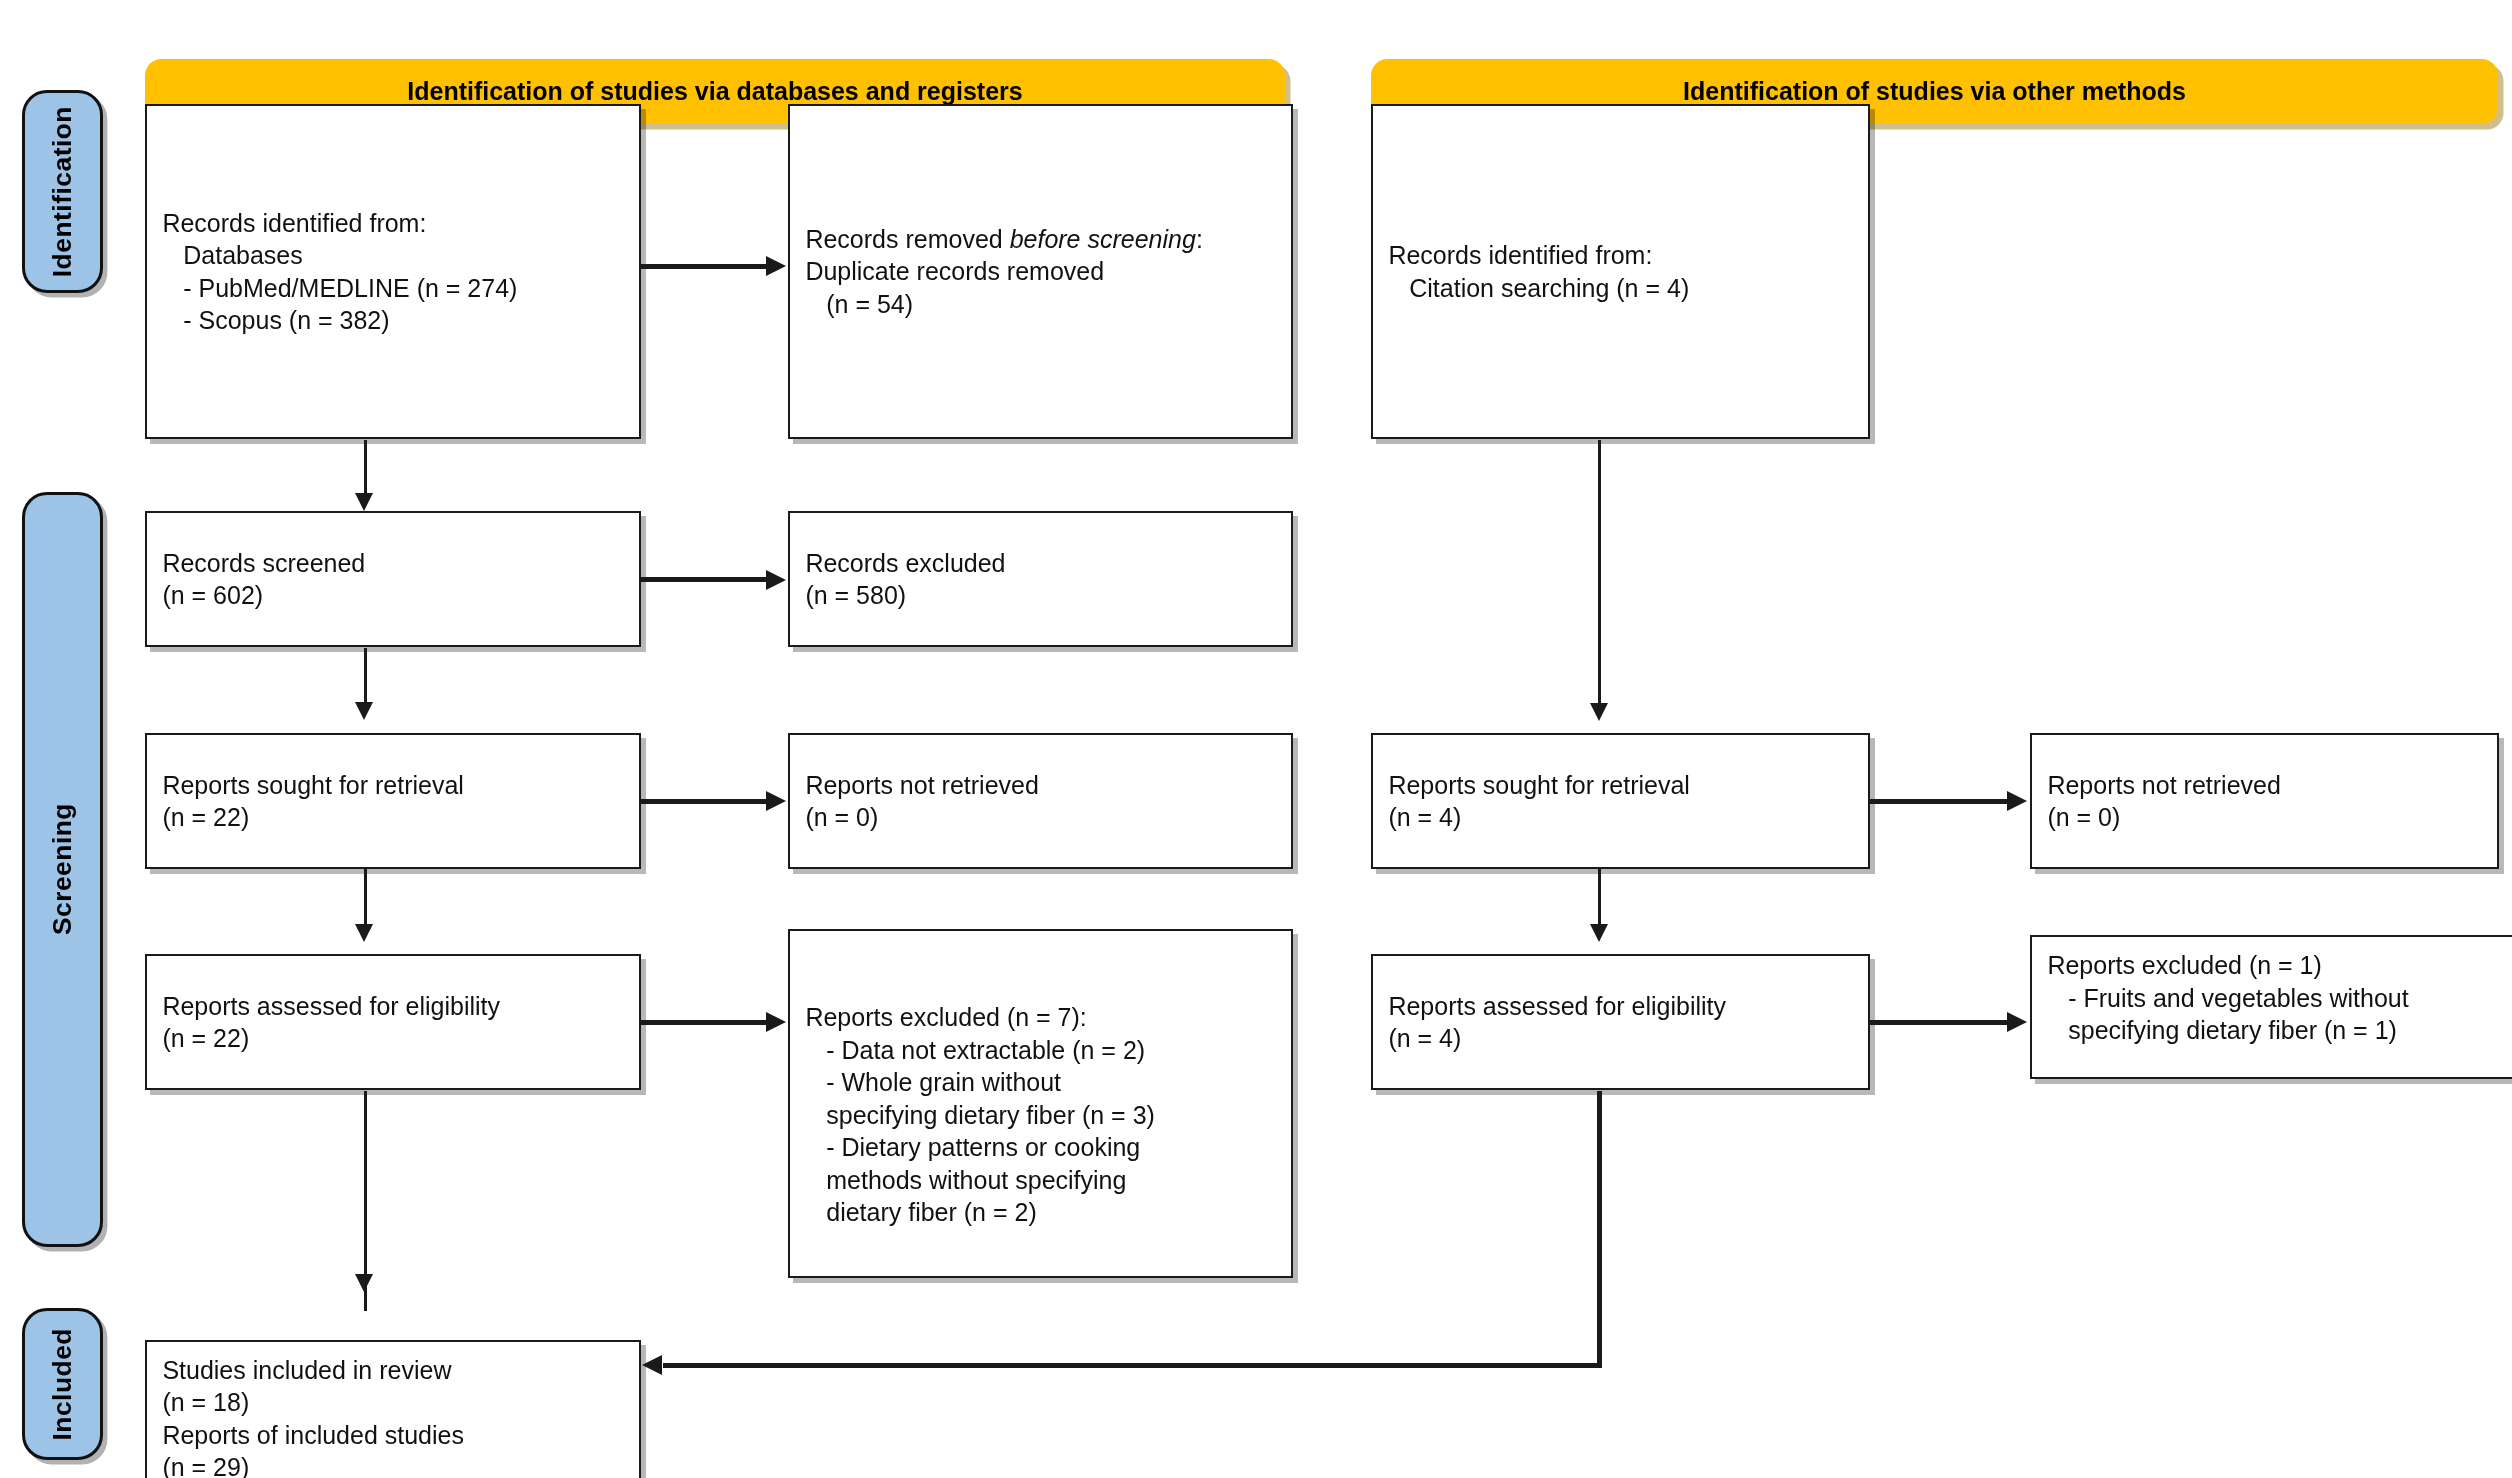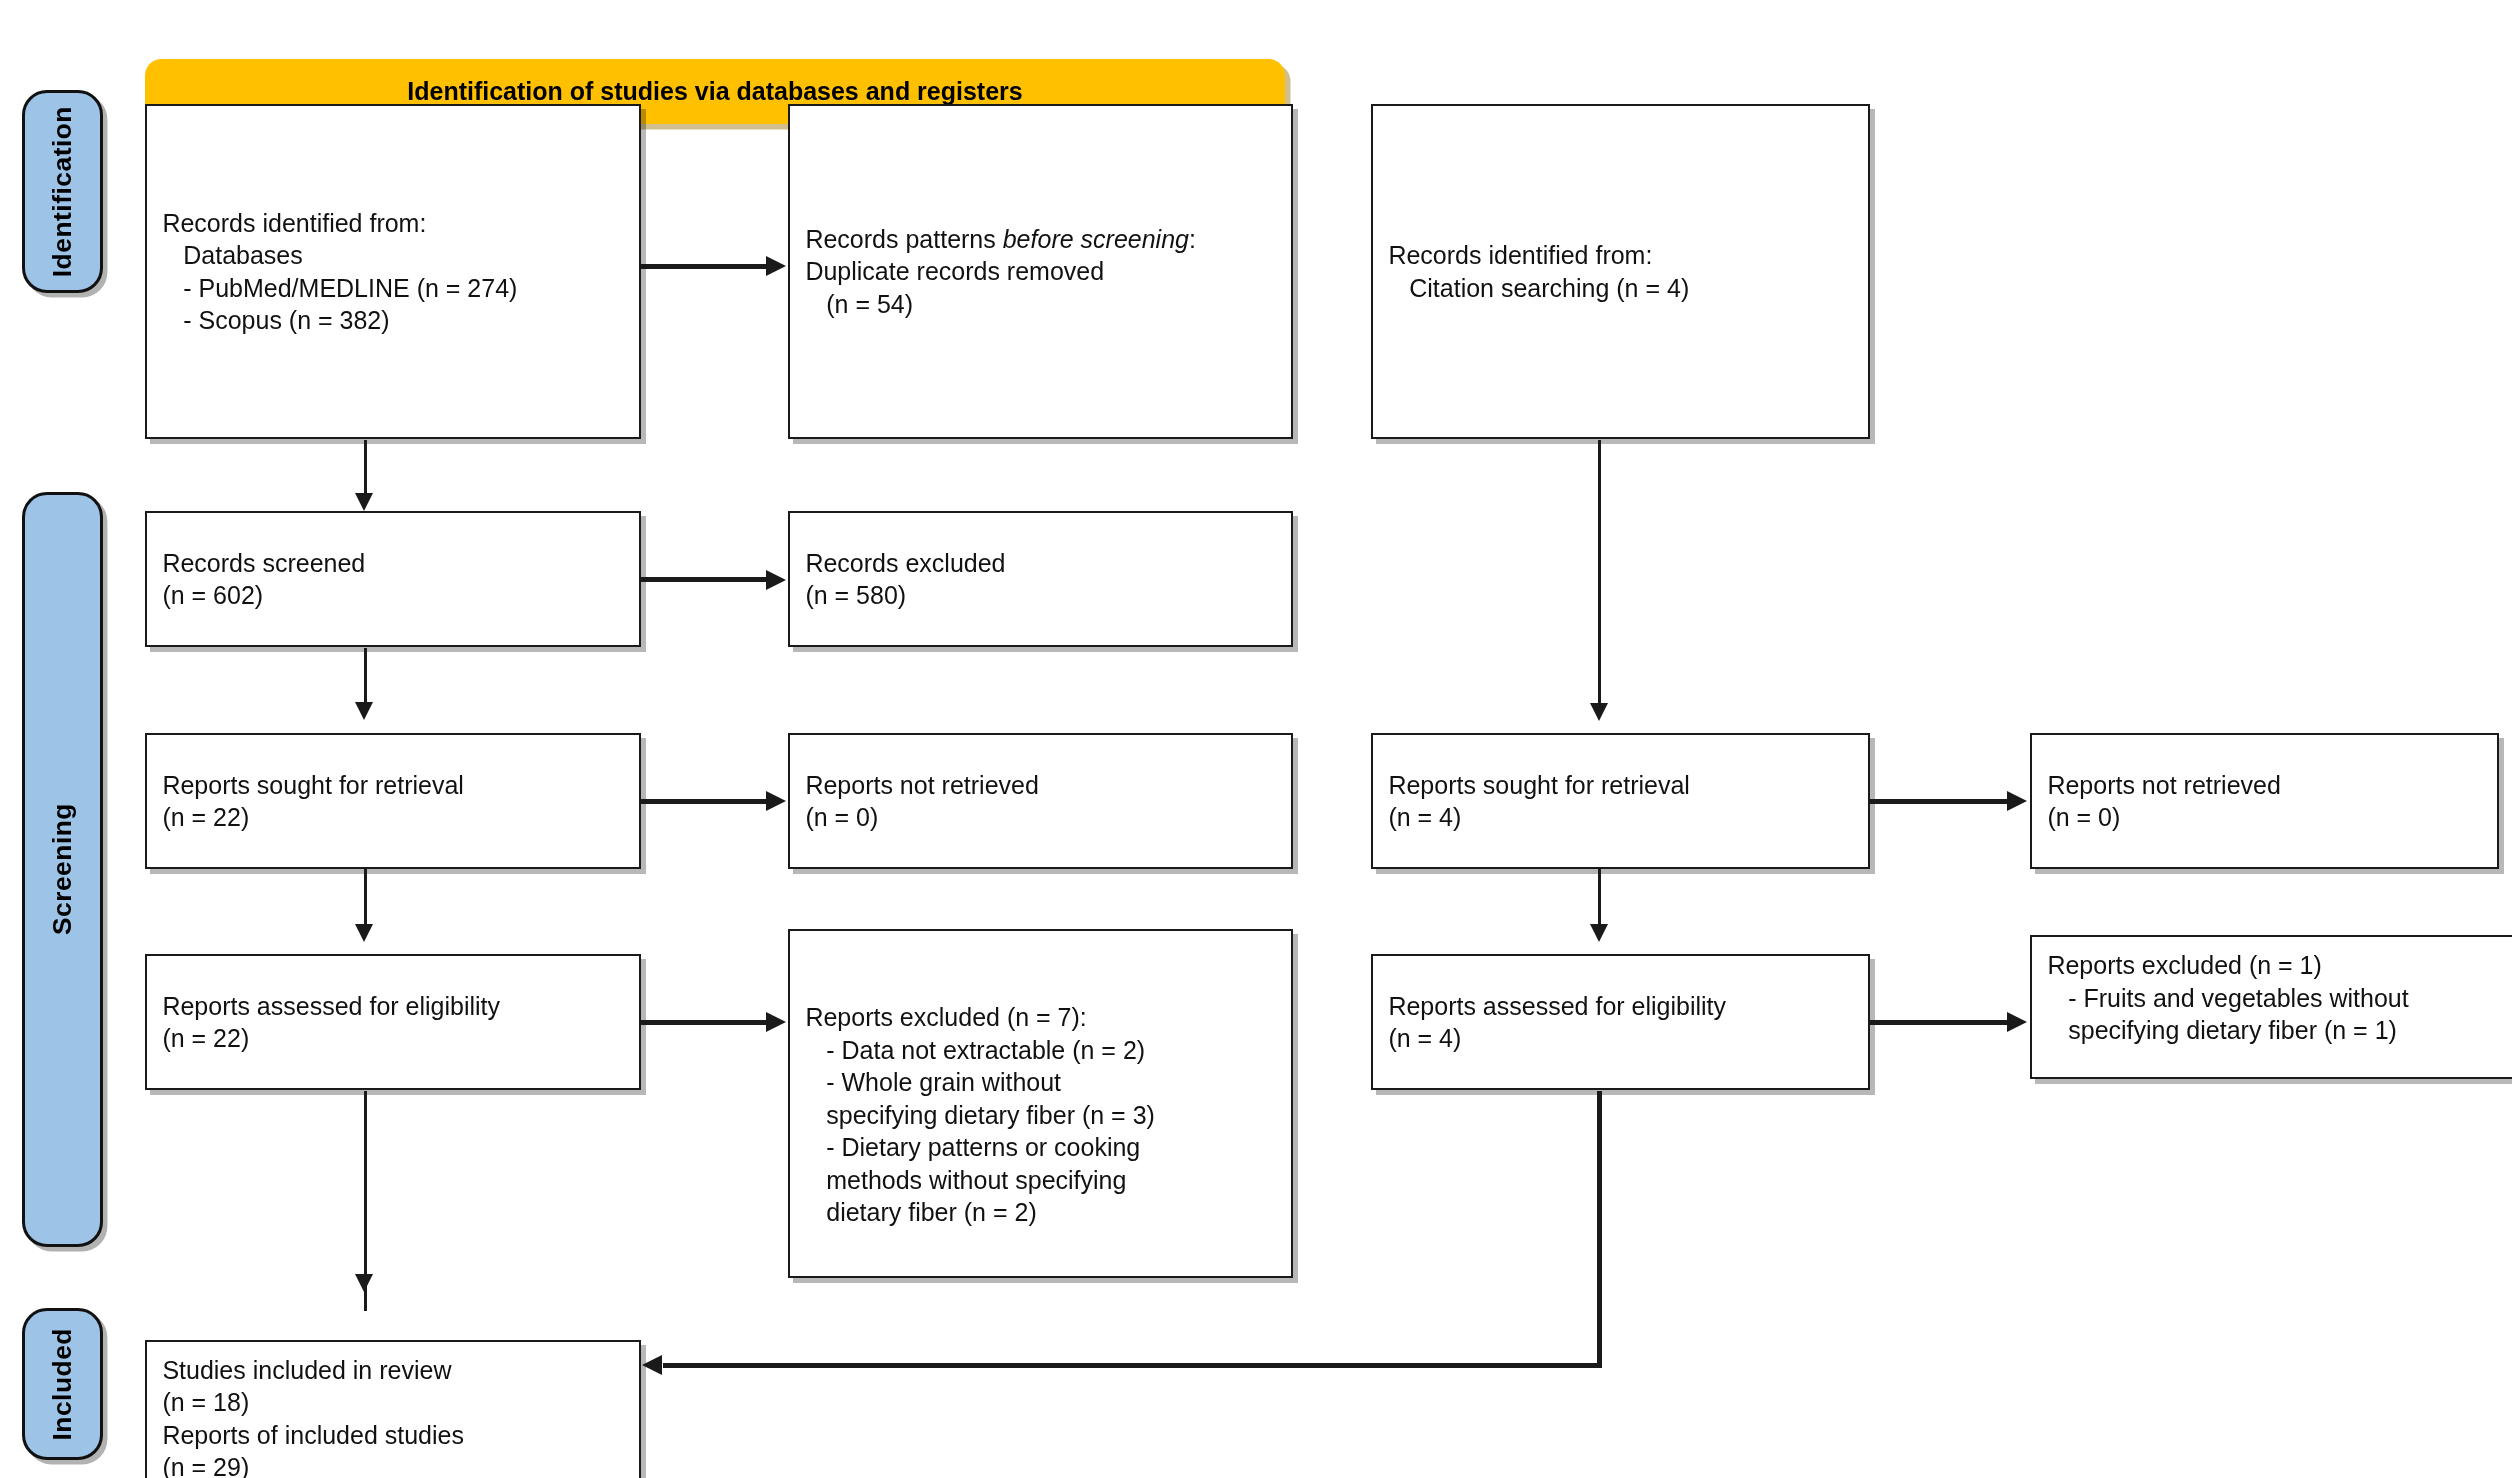--- a/index.html
+++ b/index.html
@@ -82,30 +82,33 @@
   <div class="phase" style="left:22px;top:492px;width:75px;height:749px;">
     <span>Screening</span>
   </div>
   <div class="phase" style="left:22px;top:1308px;width:75px;height:146px;">
     <span>Included</span>
   </div>
 
   <div class="banner" style="left:145px;top:15.4px;width:1140px;height:65px;">
     <span>Identification of studies via databases and registers</span>
   </div>
+  <div class="banner" style="left:1371px;top:15.4px;width:1127px;height:65px;">
+    <span>Identification of studies via other methods</span>
+  </div>
 
   <div class="box" style="left:145px;top:104px;width:496px;height:335px;">
     <div class="txt">Records identified from:
    Databases
    - PubMed/MEDLINE (n = 274)
    - Scopus (n = 382)</div>
   </div>
 
   <div class="box" style="left:788px;top:104px;width:505px;height:335px;">
-    <div class="txt"><span>Records patterns </span><span class="ital">before screening</span><span>:</span><span>   Duplicate records removed
+    <div class="txt"><span>Records removed </span><span class="ital">before screening</span><span>:</span><span>   Duplicate records removed
    (n = 54)</span></div>
   </div>
 
   <div class="box" style="left:1371px;top:104px;width:499px;height:335px;">
     <div class="txt">Records identified from:
    Citation searching (n = 4)</div>
   </div>
 
   <div class="box" style="left:145px;top:511px;width:496px;height:136px;">
     <div class="txt">Records screened

